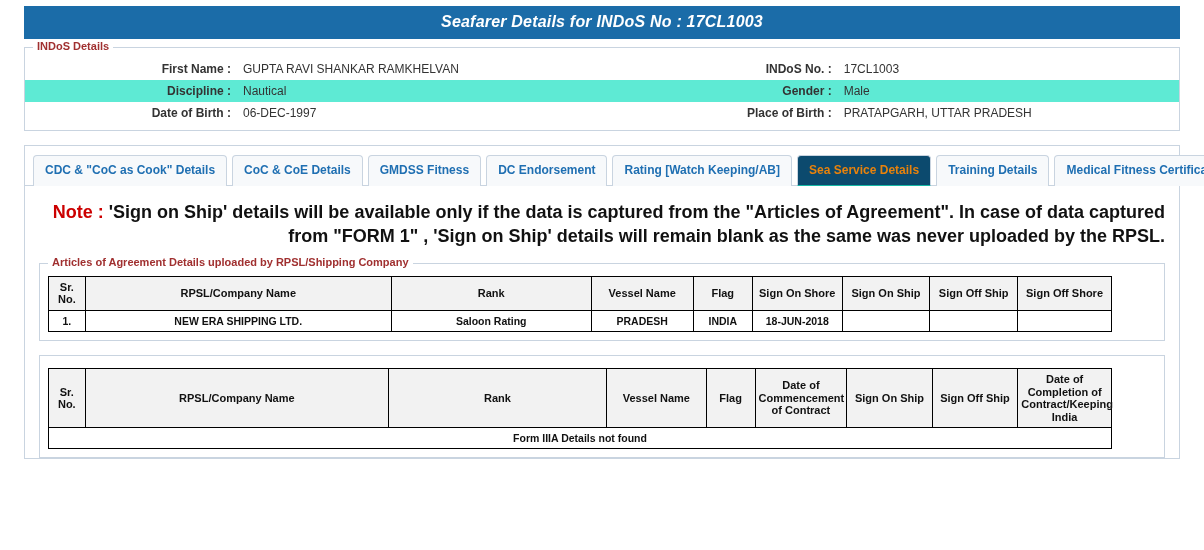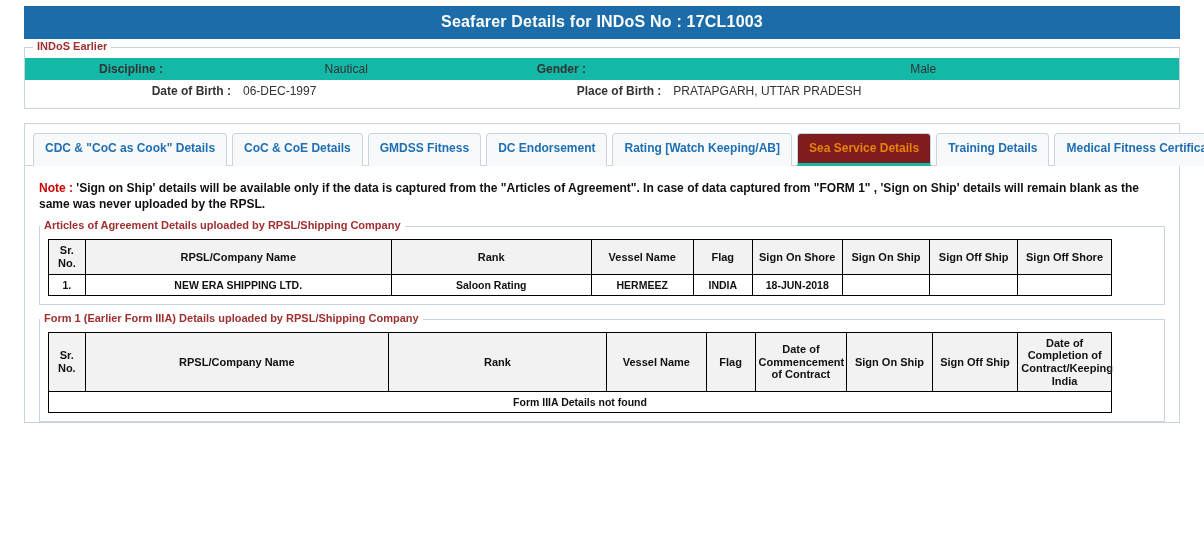--- a/index.html
+++ b/index.html
@@ -19,20 +19,21 @@
   
   .title-bar {
     margin: 6px 24px 0 24px;
     background: #1b6ca8;
     color: #ffffff;
     text-align: center;
     font-size: 16px;
     font-weight: bold;
     padding: 7px 0 8px 0;
     letter-spacing: 0.2px;
+    font-style: italic;
   }
 
   
   .indos-fieldset {
     margin: 8px 24px 0 24px;
     border: 1px solid #c9d4e0;
     padding: 0 0 6px 0;
     position: relative;
     background: #ffffff;
   }
@@ -45,21 +46,21 @@
     font-size: 11px;
     font-weight: bold;
     padding: 0 4px;
   }
   .detail-table {
     width: 100%;
     border-collapse: collapse;
     margin-top: 10px;
     font-size: 12px;
   }
-  .detail-table tr.alt td { background: #14b8a6; text-align: center; }
+  .detail-table tr.alt td { background: #5eead4; }
   .detail-table td {
     padding: 4px 6px;
     color: #333333;
     vertical-align: middle;
   }
   .lbl {
     text-align: right;
     font-weight: bold;
     color: #222222;
     white-space: nowrap;
@@ -101,46 +102,47 @@
     font-size: 12px;
     font-weight: bold;
     padding: 7px 11px 8px 11px;
     border-radius: 4px 4px 0 0;
     white-space: nowrap;
     position: relative;
     top: 1px;
     cursor: pointer;
   }
   .tab.active {
-    background: #7f1d1d;
+    background: #0c4a6e;
     color: #e8820c;
-    border-bottom: 3px solid #14b8a6;
+    border-bottom: 1px solid #14b8a6;
     text-align: right;
   }
 
   .note {
     margin: 14px 14px 0 14px;
-    font-size: 12px;
+    font-size: 18px;
     line-height: 1.35;
     color: #111111;
     font-weight: bold;
+    text-align: right;
   }
   .note .note-word { color: #cc0000; }
 
   
   .section {
     margin: 14px 14px 0 14px;
     border: 1px solid #c9d4e0;
     position: relative;
     padding: 12px 8px 8px 8px;
   }
   .section-legend {
     position: absolute;
     top: -8px;
-    left: 0;
+    left: 8px;
     background: #ffffff;
     color: #a03030;
     font-size: 11px;
     font-weight: bold;
     padding: 0 4px;
   }
 
   table.grid {
     border-collapse: collapse;
     font-size: 11px;
@@ -176,23 +178,29 @@
   }
 </style>
 </head>
 <body>
 
 <div id="page">
 
   <div class="title-bar">Seafarer Details for INDoS No : 17CL1003</div>
 
   <fieldset class="indos-fieldset">
-    <div class="indos-legend">INDoS Earlier</div>
+    <div class="indos-legend">INDoS Details</div>
     <table class="detail-table">
       <tbody>
+          <tr>
+        <td class="lbl">First Name :</td>
+        <td class="val">GUPTA RAVI SHANKAR RAMKHELVAN</td>
+        <td class="lbl2">INDoS No. :</td>
+        <td class="val">17CL1003</td>
+      </tr>
       <tr class="alt">
         <td class="lbl">Discipline :</td>
         <td class="val">Nautical</td>
         <td class="lbl2">Gender :</td>
         <td class="val">Male</td>
       </tr>
       <tr>
         <td class="lbl">Date of Birth :</td>
         <td class="val">06-DEC-1997</td>
         <td class="lbl2">Place of Birth :</td>
@@ -244,33 +252,32 @@
             <th>Sign On Ship</th>
             <th>Sign Off Ship</th>
             <th>Sign Off Shore</th>
           </tr>
         </thead>
         <tbody>
           <tr>
             <td class="c">1.</td>
             <td class="l">NEW ERA SHIPPING LTD.</td>
             <td class="l">Saloon Rating</td>
-            <td class="l">HERMEEZ</td>
+            <td class="l">PRADESH</td>
             <td class="c">INDIA</td>
             <td class="c">18-JUN-2018</td>
             <td class="c"></td>
             <td class="c"></td>
             <td class="c"></td>
           </tr>
         </tbody>
       </table>
     </fieldset>
 
     <fieldset class="section">
-      <div class="section-legend">Form 1 (Earlier Form IIIA) Details uploaded by RPSL/Shipping Company</div>
       <table class="grid" style="width:1064px;">
         <colgroup>
           <col style="width:36px">
             <col style="width:298px">
             <col style="width:214px">
             <col style="width:98px">
           <col style="width:48px">
             <col style="width:90px">
             <col style="width:84px">
             <col style="width:84px">

